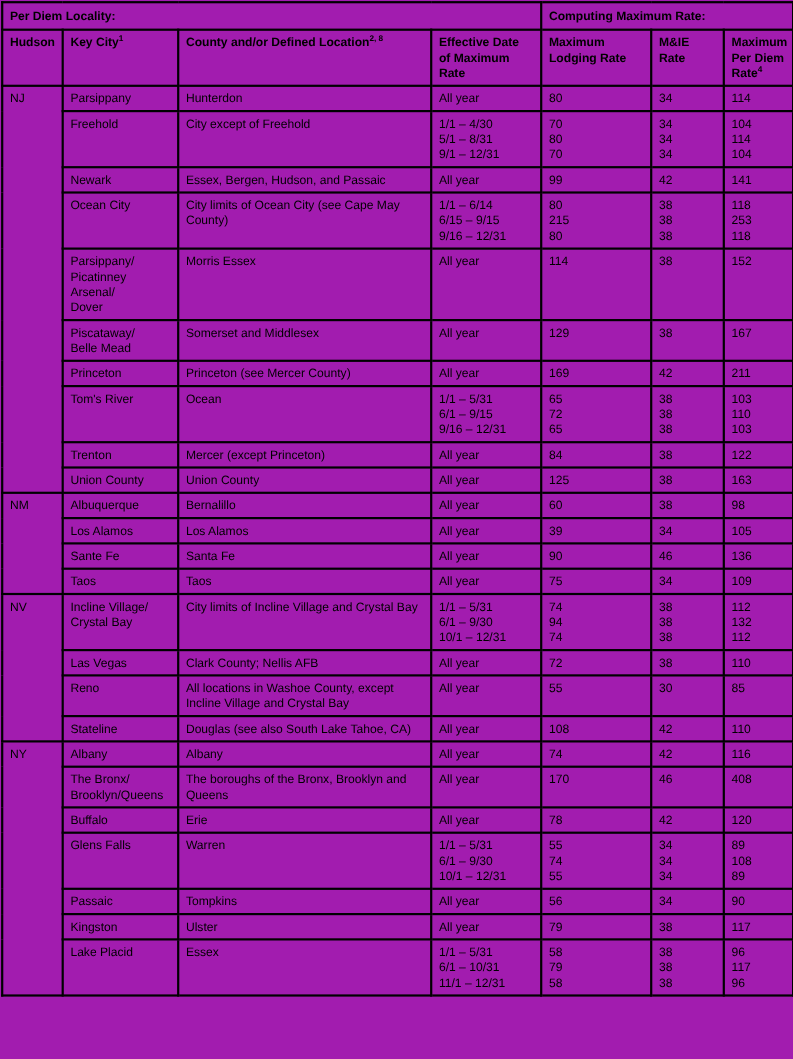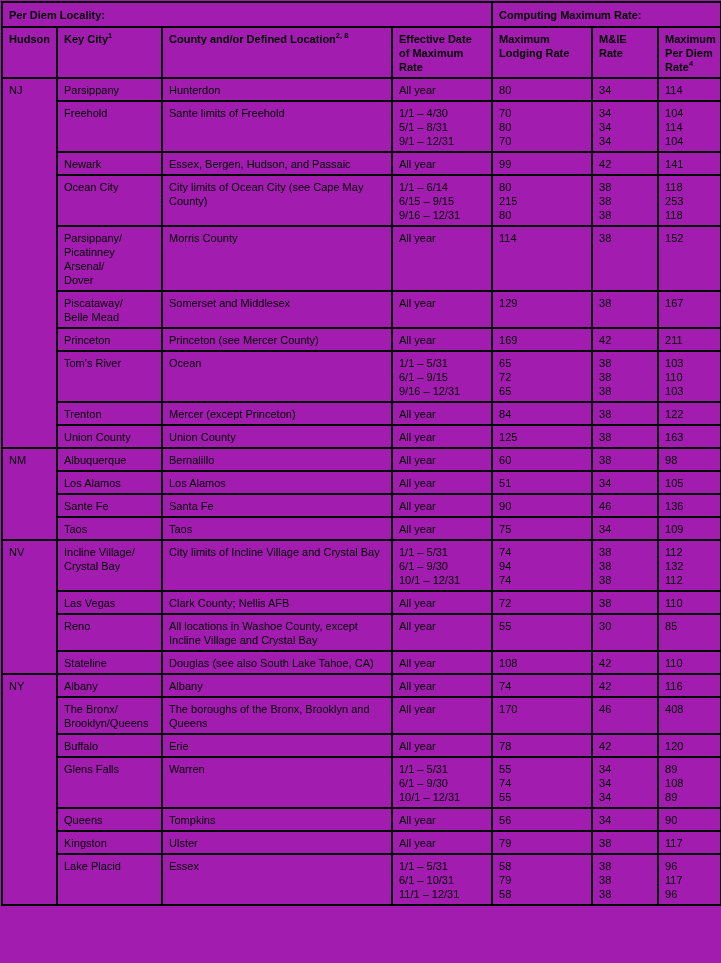--- a/index.html
+++ b/index.html
@@ -70,21 +70,21 @@
           <td class="state-cell" rowspan="10">NJ</td>
           <td class="cell-pre">Parsippany</td>
           <td class="cell-pre">Hunterdon</td>
           <td class="cell-pre">All year</td>
           <td class="cell-pre num">80</td>
           <td class="cell-pre num">34</td>
           <td class="cell-pre num">114</td>
         </tr>
         <tr>
           <td class="cell-pre">Freehold</td>
-          <td class="cell-pre">Sante limits of Freehold</td>
+          <td class="cell-pre">City except of Freehold</td>
           <td class="cell-pre">1/1 – 4/30
 5/1 – 8/31
 9/1 – 12/31</td>
           <td class="cell-pre num">70
 80
 70</td>
           <td class="cell-pre num">34
 34
 34</td>
           <td class="cell-pre num">104
@@ -112,21 +112,21 @@
 38
 38</td>
           <td class="cell-pre num">118
 253
 118</td>
         </tr>
         <tr>
           <td class="cell-pre">Parsippany/
 Picatinney Arsenal/
 Dover</td>
-          <td class="cell-pre">Morris County</td>
+          <td class="cell-pre">Morris Essex</td>
           <td class="cell-pre">All year</td>
           <td class="cell-pre num">114</td>
           <td class="cell-pre num">38</td>
           <td class="cell-pre num">152</td>
         </tr>
         <tr>
           <td class="cell-pre">Piscataway/
 Belle Mead</td>
           <td class="cell-pre">Somerset and Middlesex</td>
           <td class="cell-pre">All year</td>
@@ -180,21 +180,21 @@
           <td class="cell-pre">Bernalillo</td>
           <td class="cell-pre">All year</td>
           <td class="cell-pre num">60</td>
           <td class="cell-pre num">38</td>
           <td class="cell-pre num">98</td>
         </tr>
         <tr>
           <td class="cell-pre">Los Alamos</td>
           <td class="cell-pre">Los Alamos</td>
           <td class="cell-pre">All year</td>
-          <td class="cell-pre num">51</td>
+          <td class="cell-pre num">39</td>
           <td class="cell-pre num">34</td>
           <td class="cell-pre num">105</td>
         </tr>
         <tr>
           <td class="cell-pre">Sante Fe</td>
           <td class="cell-pre">Santa Fe</td>
           <td class="cell-pre">All year</td>
           <td class="cell-pre num">90</td>
           <td class="cell-pre num">46</td>
           <td class="cell-pre num">136</td>
@@ -285,21 +285,21 @@
 74
 55</td>
           <td class="cell-pre num">34
 34
 34</td>
           <td class="cell-pre num">89
 108
 89</td>
         </tr>
         <tr>
-          <td class="cell-pre">Queens</td>
+          <td class="cell-pre">Passaic</td>
           <td class="cell-pre">Tompkins</td>
           <td class="cell-pre">All year</td>
           <td class="cell-pre num">56</td>
           <td class="cell-pre num">34</td>
           <td class="cell-pre num">90</td>
         </tr>
         <tr>
           <td class="cell-pre">Kingston</td>
           <td class="cell-pre">Ulster</td>
           <td class="cell-pre">All year</td>

